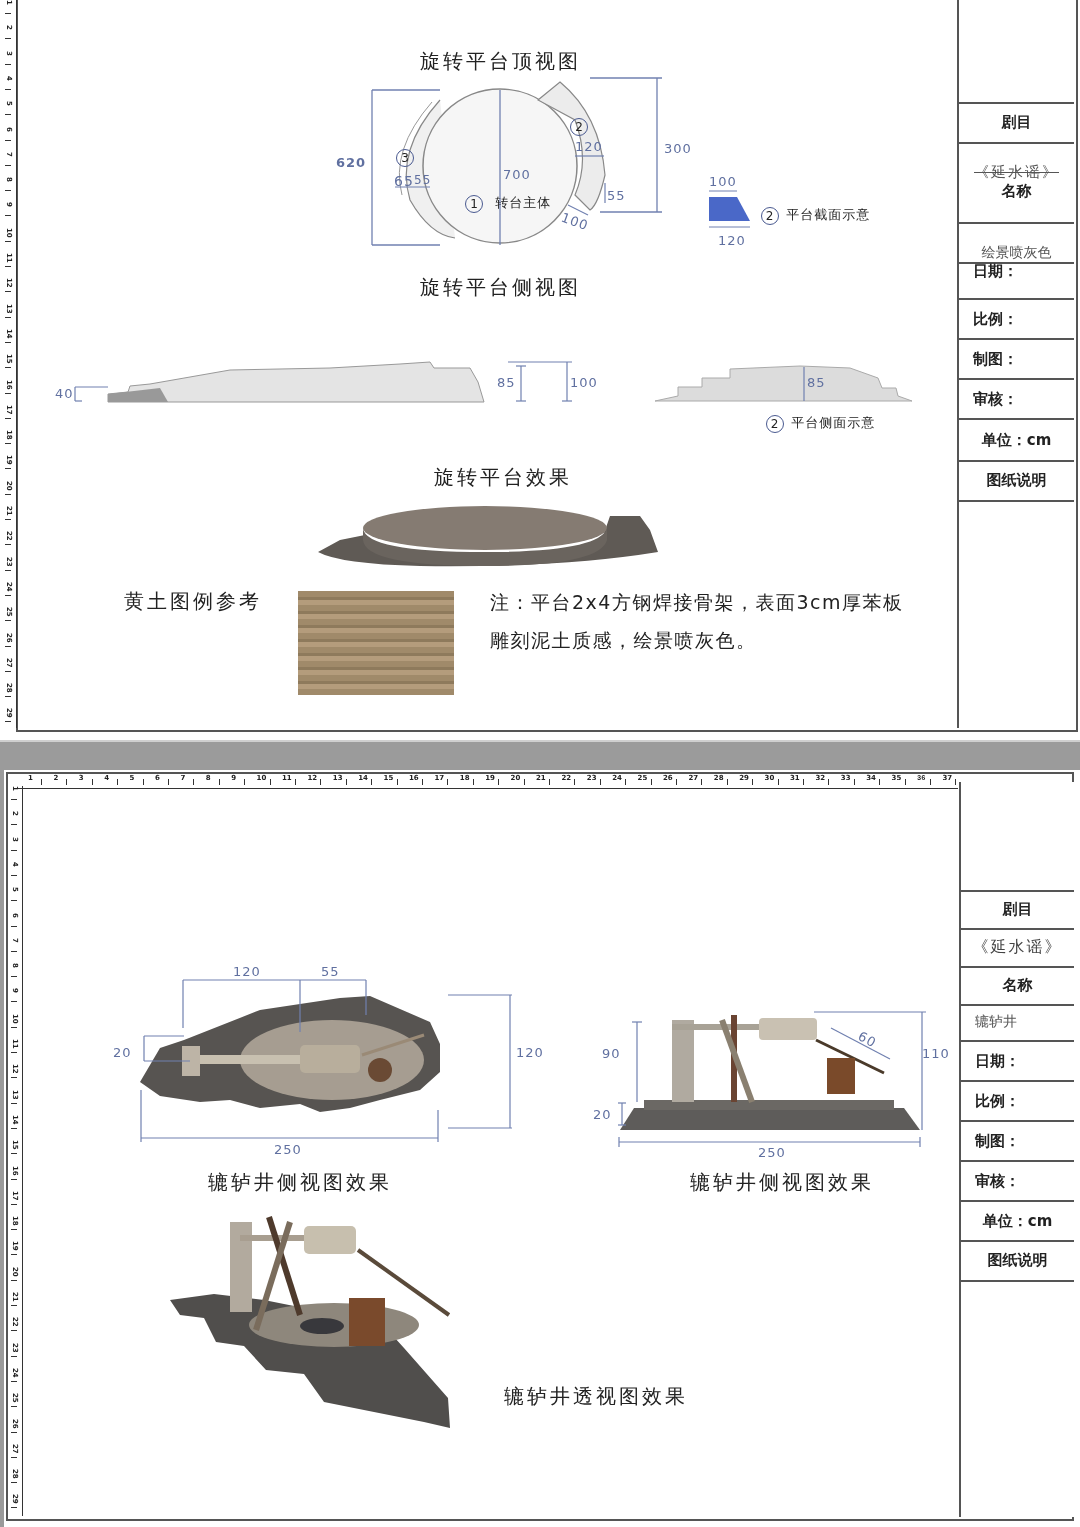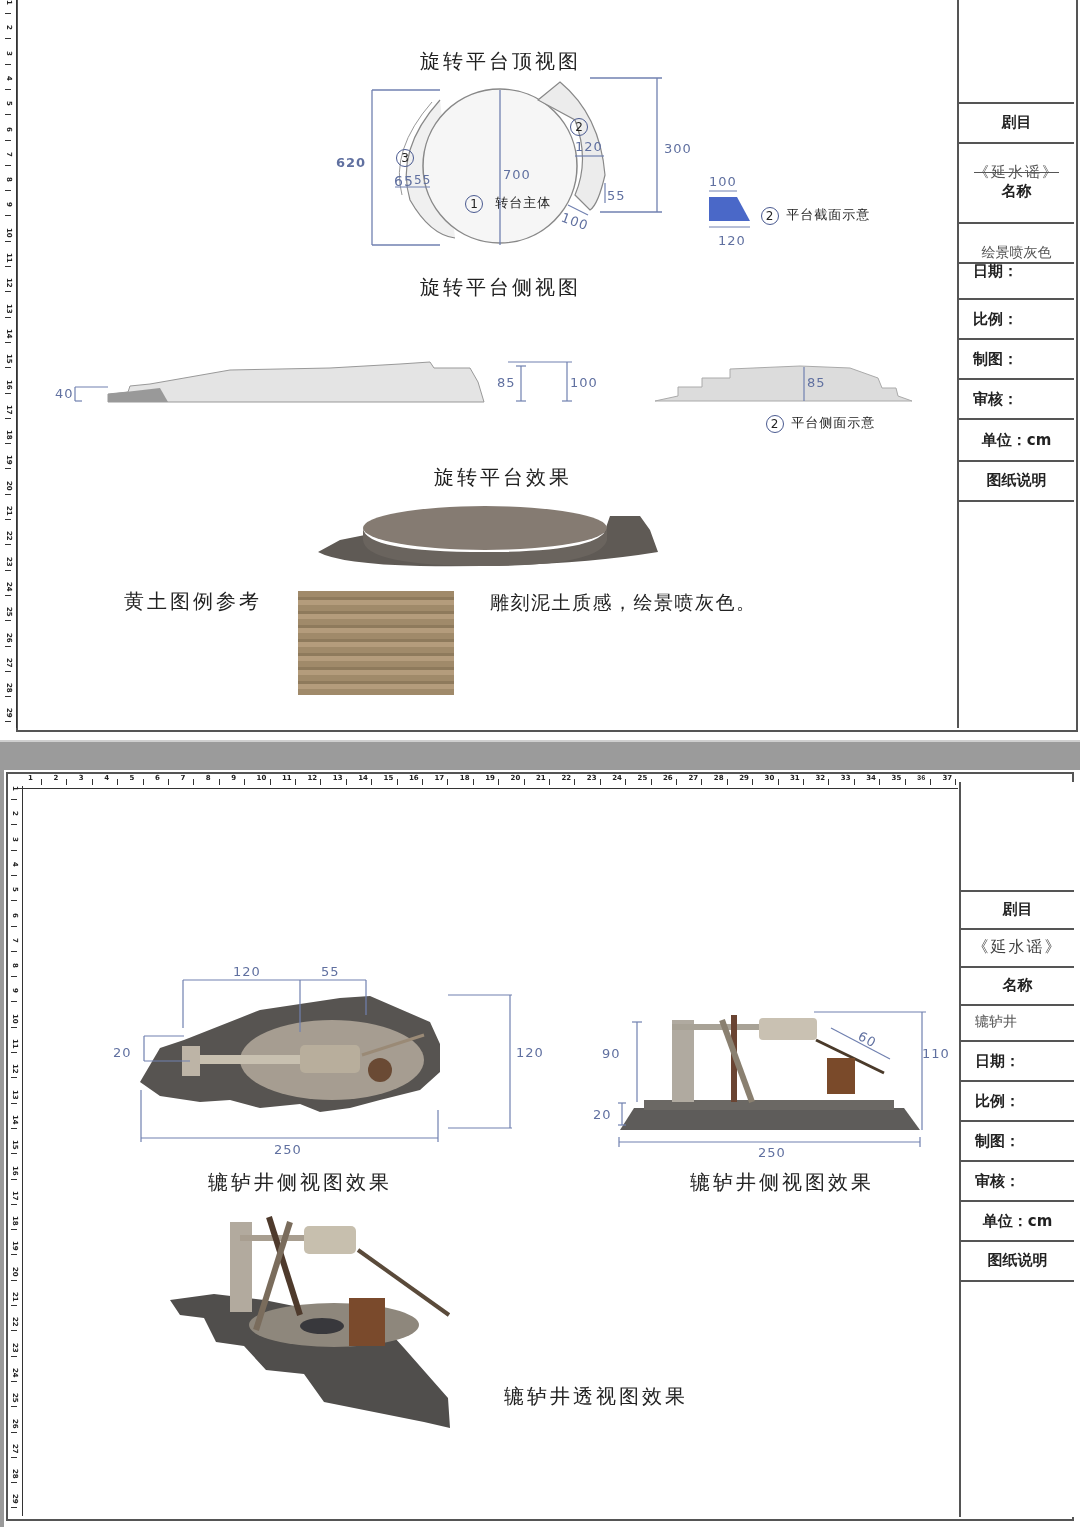--- a/index.html
+++ b/index.html
@@ -235,20 +235,21 @@
   <div class="h" style="left:434px;top:464px;">旋转平台效果</div>
   <svg style="left:0;top:0;width:960px;height:740px;">
     <path d="M318 552 L340 540 L365 535 L366 545 Q470 575 600 545 L610 516 L640 516 L650 530 L658 552 Q560 568 420 566 Q340 564 318 552 Z" fill="#5f5a55"></path>
     <ellipse cx="485" cy="528" rx="122" ry="22" fill="#857b72"></ellipse>
     <path d="M363 528 Q365 552 485 552 Q600 552 607 528 L607 540 Q600 566 485 566 Q365 566 363 540 Z" fill="#6a645e"></path>
   </svg>
 
   <div class="h" style="left:124px;top:588px;">黄土图例参考</div>
   <div style="position:absolute;left:298px;top:591px;width:156px;height:104px;background:repeating-linear-gradient(0deg,#a08a6a 0 6px,#b49c7c 6px 11px,#8e7a5c 11px 14px);"></div>
   <div class="note2" style="left:490px;top:583px;">
+    <div>注：平台2x4方钢焊接骨架，表面3cm厚苯板</div>
     <div>雕刻泥土质感，绘景喷灰色。</div>
   </div>
 
   <div class="titleblock" style="left:957px;top:0;width:115px;height:728px;">
     <div class="tb-cell" style="top:0;height:102px;"></div>
     <div class="tb-cell" style="top:102px;height:40px;">剧目</div>
     <div class="tb-cell" style="top:142px;height:80px;flex-direction:column;">
       <span class="play" style="font-weight:normal;color:#555;text-decoration:line-through;font-size:15px;letter-spacing:2px;">《延水谣》</span>
       <span>名称</span>
     </div>

